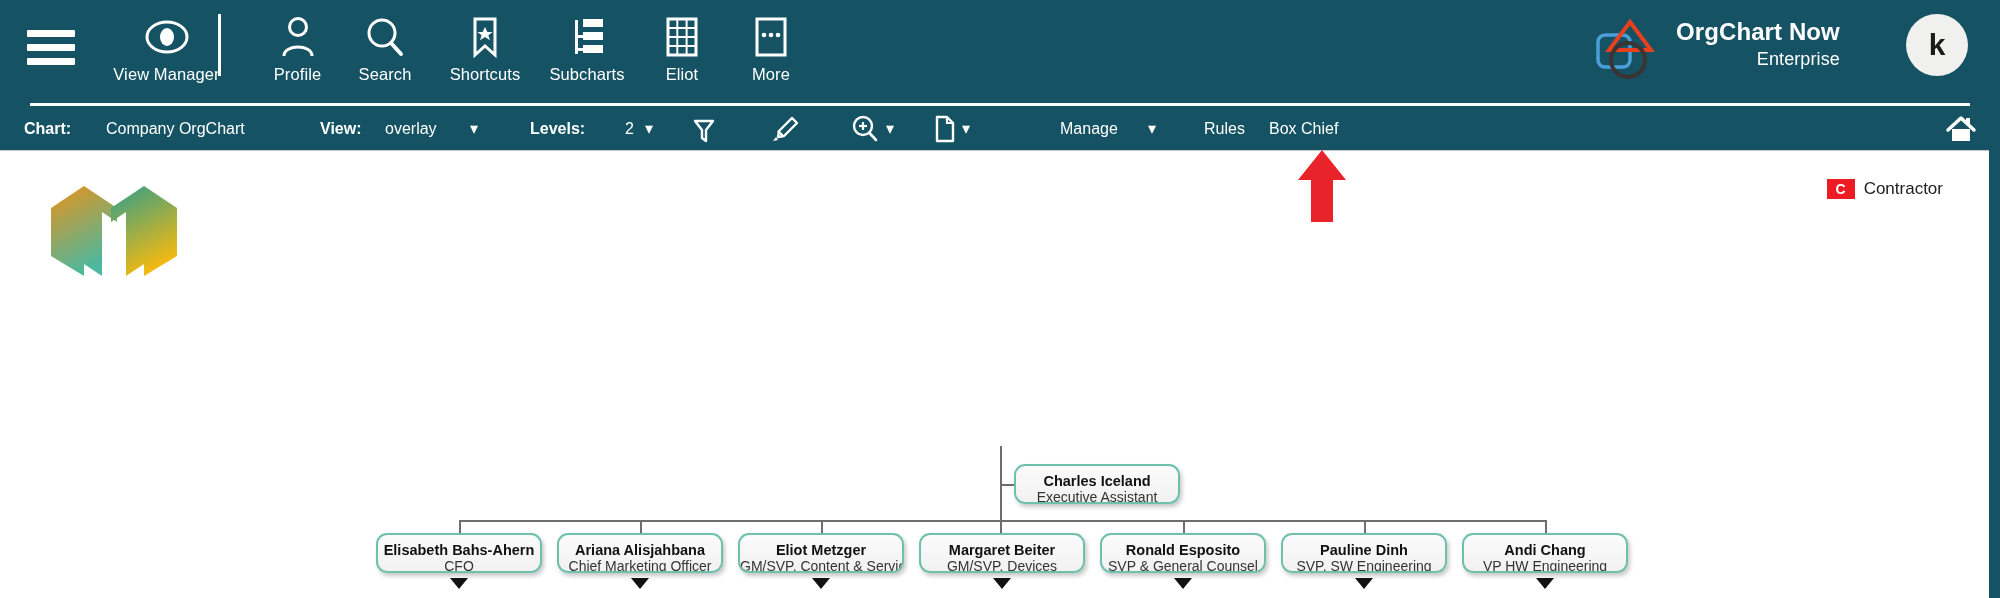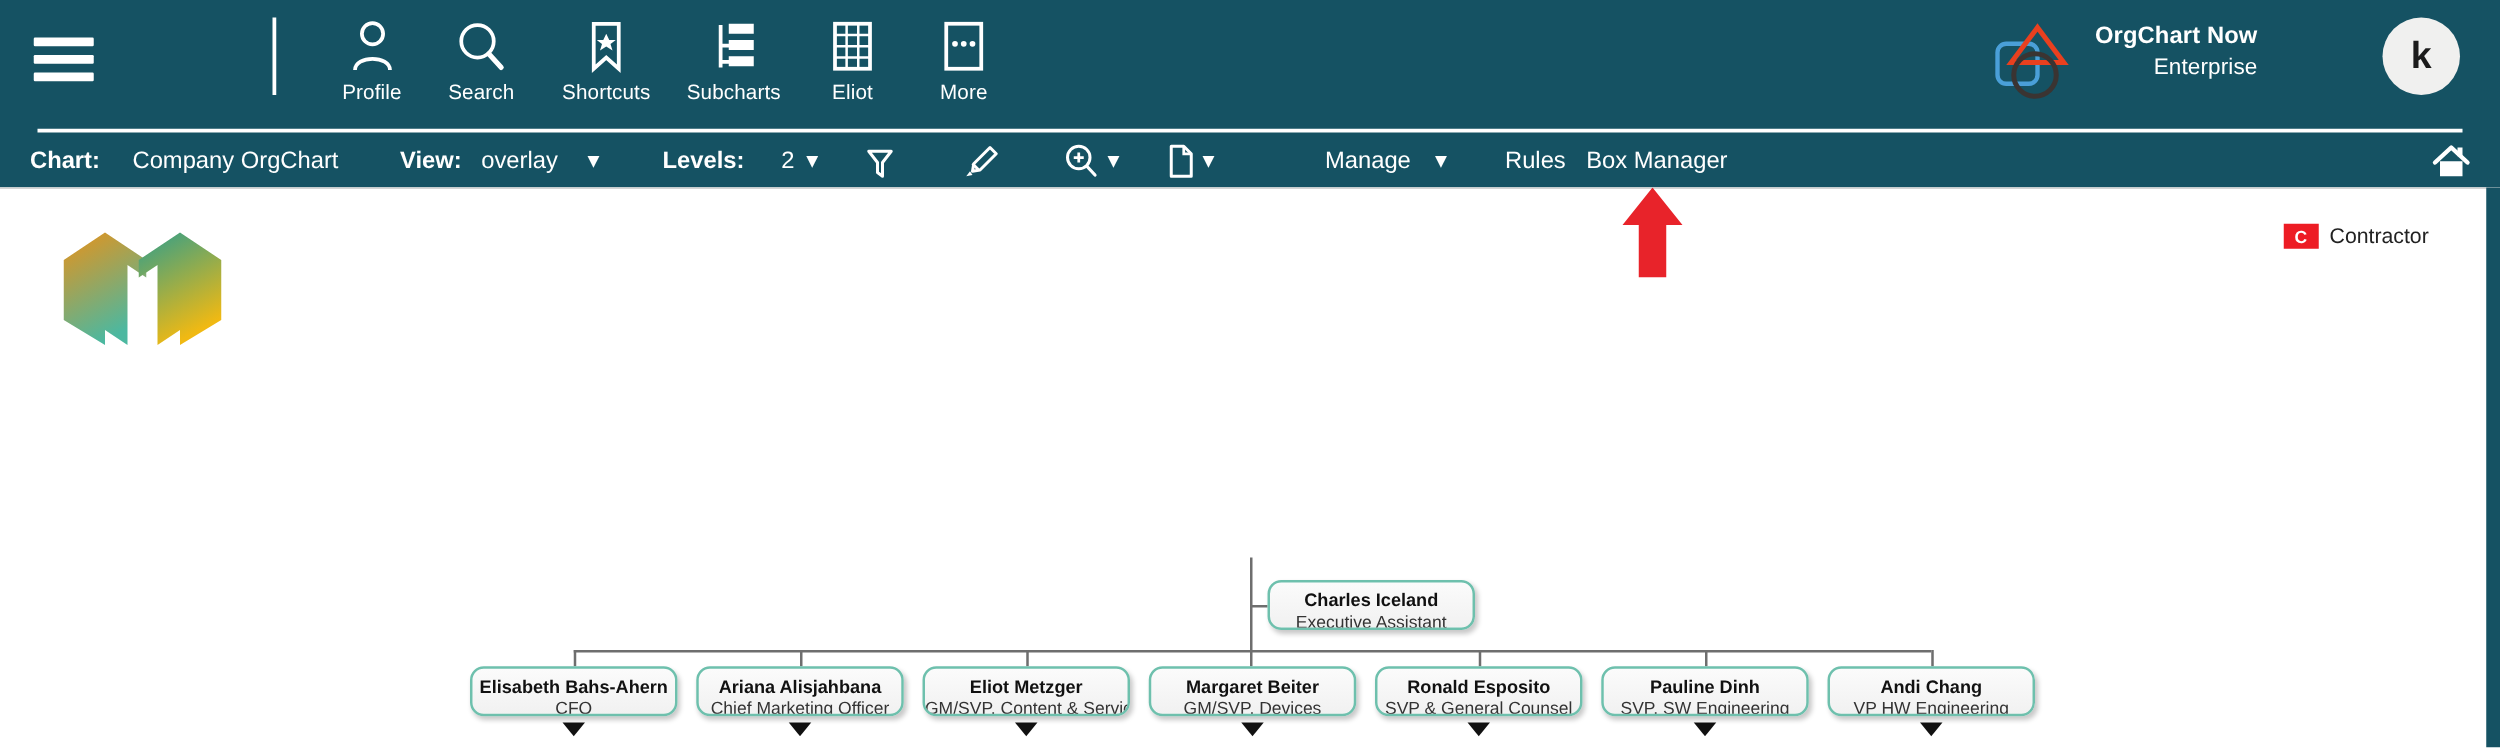--- a/index.html
+++ b/index.html
@@ -94,21 +94,21 @@
     left: 0; top: 4px;
     width: 72px; height: 64px;
   }
   .brand-text {
     position: absolute;
     left: 80px;
     top: 4px;
     color: #ffffff;
   }
   .brand-title {
-    font-size: 19px;
+    font-size: 24px;
     font-weight: bold;
     white-space: nowrap;
     letter-spacing: .1px;
   }
   .brand-sub {
     font-size: 18px;
     text-align: right;
     margin-top: 3px;
     letter-spacing: .1px;
   }
@@ -135,21 +135,21 @@
     width: 2000px;
     height: 42px;
     background: #155263;
     color: #ffffff;
   }
   .sb {
     position: absolute;
     top: 0;
     height: 42px;
     line-height: 42px;
-    font-size: 19px;
+    font-size: 16px;
     white-space: nowrap;
     user-select: none;
   }
   .sb.lbl { font-weight: bold; }
   .sb.val { font-weight: normal; }
   .sb.clickable { cursor: pointer; }
   .sb-icon {
     position: absolute;
     top: 0;
     height: 42px;
@@ -265,20 +265,29 @@
 <body>
 
 <div class="topbar">
 
   <div class="hamburger">
     <span></span>
     <span></span>
     <span></span>
   </div>
 
+  <div class="tool" style="left:104px;width:125px;">
+    <span class="glyph">
+      <svg width="46" height="46" viewBox="0 0 46 46">
+          <ellipse cx="23" cy="23" rx="20" ry="15" fill="none" stroke="#fff" stroke-width="3"></ellipse>
+          <ellipse cx="23" cy="23" rx="7" ry="9" fill="#fff"></ellipse>
+        </svg>
+    </span>
+    <span class="tlabel">View Manager</span>
+  </div>
 
   <div class="divider-v"></div>
 
   <div class="tool" style="left:260px;width:75px;">
     <span class="glyph">
       <svg width="46" height="46" viewBox="0 0 46 46">
           <circle cx="23" cy="13" r="8.5" fill="none" stroke="#fff" stroke-width="3"></circle>
           <path d="M9 42 C9 30 37 30 37 42" fill="none" stroke="#fff" stroke-width="3"></path>
         </svg>
     </span>
@@ -406,21 +415,21 @@
         <path d="M5 9 h10 l6 6 v18 h-16 z" fill="none" stroke="#fff" stroke-width="2.4" stroke-linejoin="round"></path>
         <path d="M15 9 v6 h6" fill="none" stroke="#fff" stroke-width="2.2"></path>
       </svg>
   </div>
   <div class="sb clickable" style="left:962px;">▾</div>
 
   <div class="sb val clickable" style="left:1060px;">Manage</div>
   <div class="sb clickable" style="left:1148px;">▾</div>
 
   <div class="sb val clickable" style="left:1187px;margin-left:17px;">Rules</div>
-  <div class="sb val clickable" style="left:1269px;">Box Manager</div>
+  <div class="sb val clickable" style="left:1269px;">Box Chief</div>
 
   <div class="sb-icon" style="right:22px;">
     <svg width="34" height="42" viewBox="0 0 34 42">
         <path d="M4 22 L17 10 L30 22" fill="none" stroke="#fff" stroke-width="3.5" stroke-linejoin="round" stroke-linecap="round"></path>
         <path d="M8 21 v12 h18 v-12" fill="#fff"></path>
         <rect x="22" y="10" width="4" height="7" fill="#fff"></rect>
       </svg>
   </div>
 </div>
 

